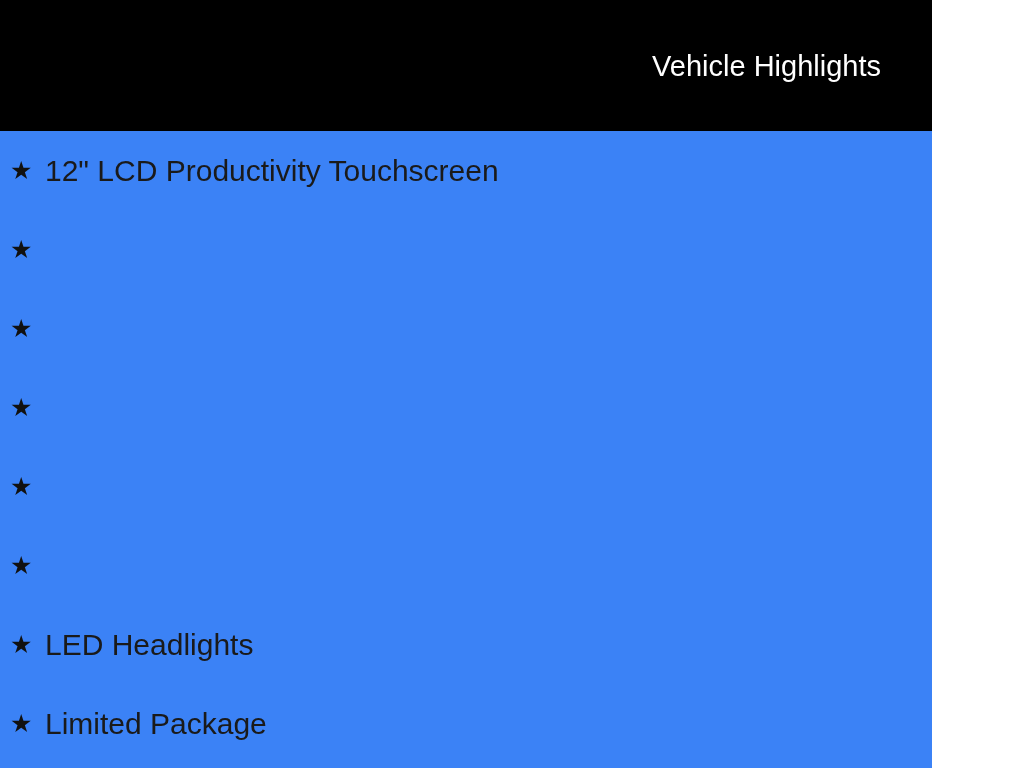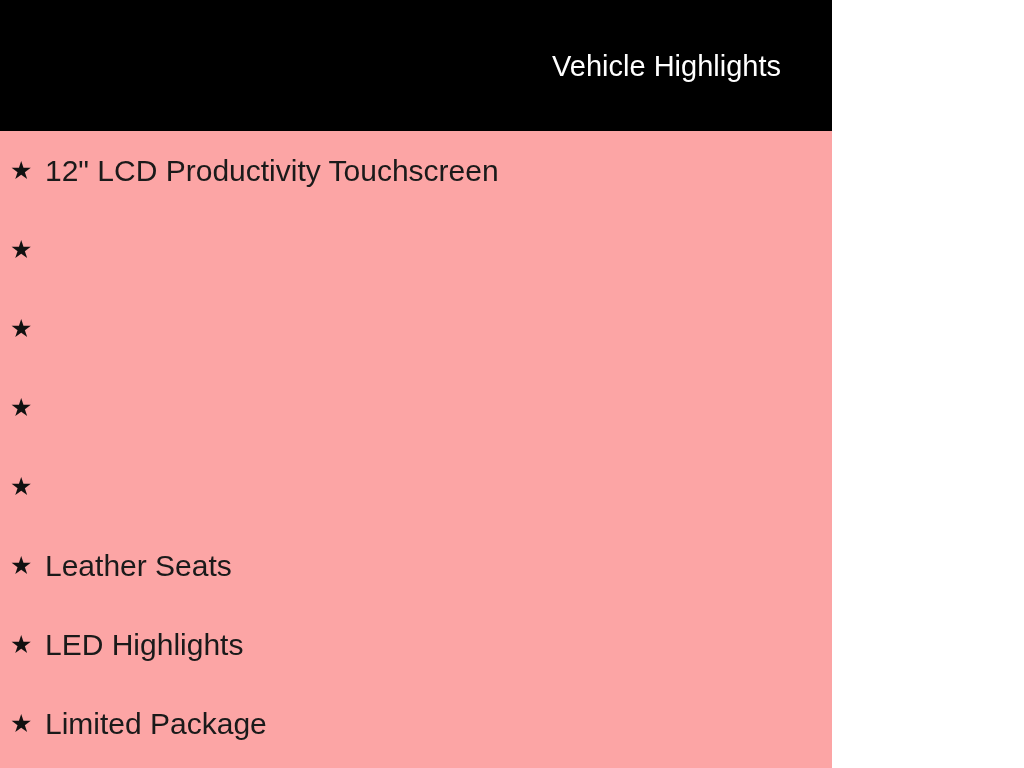--- a/index.html
+++ b/index.html
@@ -2,24 +2,24 @@
 <html><head>
 <meta charset="utf-8">
 <style>
   html, body {
     margin: 0;
     padding: 0;
     background: #ffffff;
   }
   .page {
     position: relative;
-    width: 832px;
+    width: 932px;
     height: 768px;
     overflow: hidden;
-    background: #fca5a5;
+    background: #3b82f6;
     font-family: "Liberation Sans", "DejaVu Sans", sans-serif;
   }
   .header {
     position: relative;
     width: 100%;
     height: 131px;
     background: #000000;
   }
   .header-title {
     position: absolute;
@@ -81,24 +81,23 @@
         <span class="star">★</span>
       </li>
       <li class="highlight-item">
         <span class="star">★</span>
       </li>
       <li class="highlight-item">
         <span class="star">★</span>
       </li>
       <li class="highlight-item">
         <span class="star">★</span>
-        <span class="label">Leather Seats</span>
       </li>
       <li class="highlight-item">
         <span class="star">★</span>
-        <span class="label">LED Highlights</span>
+        <span class="label">LED Headlights</span>
       </li>
       <li class="highlight-item">
         <span class="star">★</span>
         <span class="label">Limited Package</span>
       </li>
     </ul>
 </div>
 
 </body></html>

